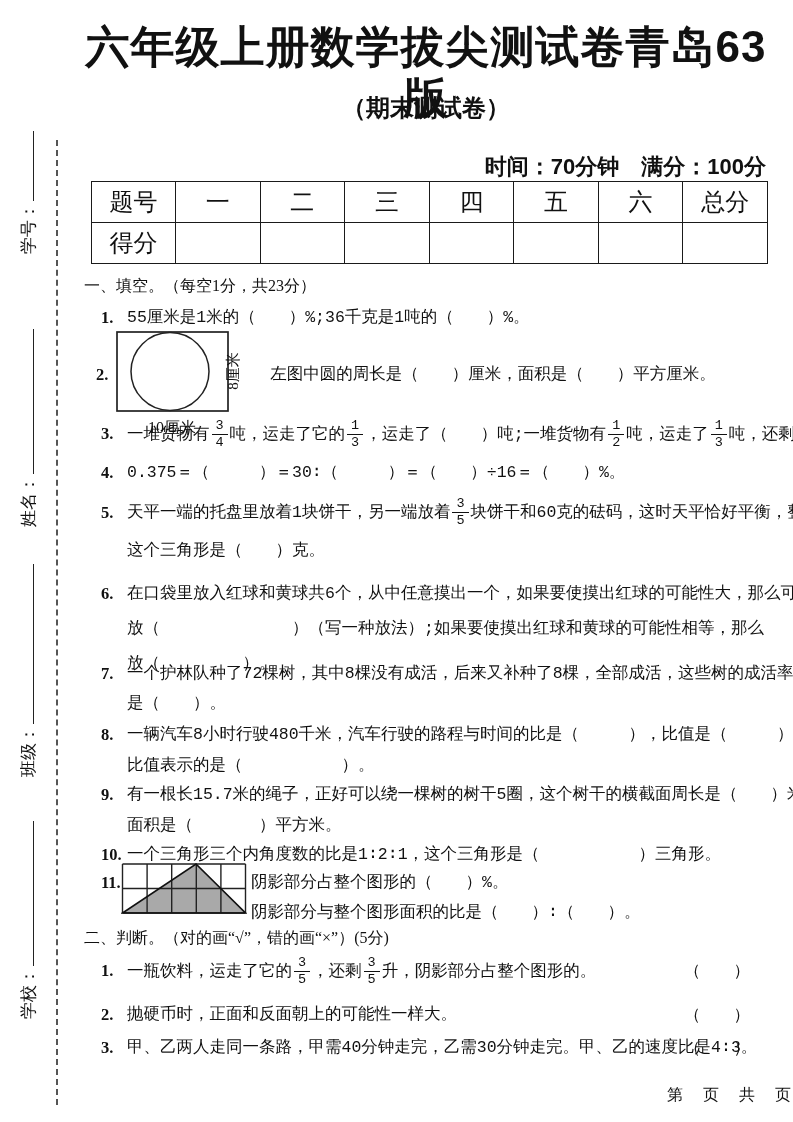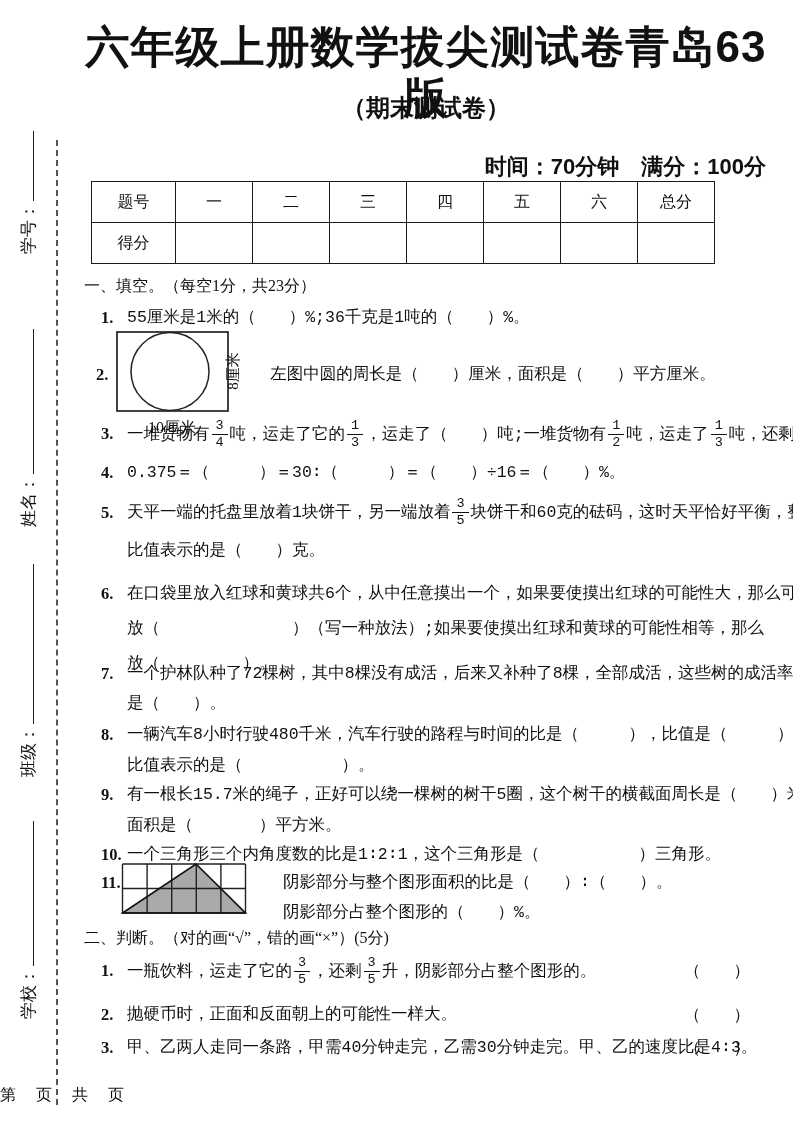--- a/index.html
+++ b/index.html
@@ -16,42 +16,42 @@
   .content{position:absolute;left:84px;top:0;width:684px;height:100%;}
   .title{position:absolute;top:22px;left:0;width:100%;text-align:center;margin:0;
          font-family:"Liberation Sans","DejaVu Sans",sans-serif;font-weight:bold;
          font-size:44px;line-height:1.15;letter-spacing:1px;}
   .subtitle{position:absolute;top:92px;left:0;width:100%;text-align:center;
             font-family:"Liberation Sans","DejaVu Sans",sans-serif;font-weight:bold;font-size:24px;}
   .meta{position:absolute;top:152px;right:2px;font-family:"Liberation Sans","DejaVu Sans",sans-serif;
         font-weight:bold;font-size:22px;}
 
   
-  .score-table{position:absolute;top:181px;left:7px;width:624px;border-collapse:collapse;
-               table-layout:fixed;font-size:16px;}
+  .score-table{position:absolute;top:181px;left:7px;width:677px;border-collapse:collapse;
+               table-layout:fixed;font-size:24px;}
   .score-table td{border:1.7px solid #1a1a1a;height:40px;text-align:center;padding:0;}
   .score-table td.st-corner{width:83px;}
 
   
   .sec-title{position:absolute;left:0;font-size:16px;white-space:nowrap;}
   .q{position:absolute;left:17px;right:18px;display:flex;align-items:flex-start;
      font-size:16.5px;line-height:30px;}
   .qnum{flex:none;min-width:26px;font-weight:bold;}
   .qbody{flex:1;font-family:Liberation Mono, monospace;}
   .qline{white-space:nowrap;}
   .q-ans{position:absolute;right:0;top:0;white-space:nowrap;}
 
   .frac{display:inline-block;vertical-align:-0.55em;text-align:center;line-height:1.05;
         font-size:13.5px;margin:0 2px;}
   .frac .fn{display:block;padding:0 4px 1px;}
   .frac .fd{display:block;border-top:1.3px solid #111;padding:1px 4px 0;}
 
   .fig{position:absolute;}
 
-  .footer{position:absolute;left:0;bottom:16px;width:100%;text-align:left;
+  .footer{position:absolute;left:0;bottom:16px;width:100%;text-align:right;
           font-size:16px;letter-spacing:2px;}
 </style>
 </head>
 <body>
 
 <div class="page">
 
   <div>
     <div class="fold-line"></div>
     <div id="sidebar-fields">
@@ -115,21 +115,21 @@
         <div class="q" style="top: 458px;">
           <span class="qnum">4.</span>
           <div class="qbody">
             <div class="qline"><span>0.375＝（　　　）＝30∶（　　　）＝（　　）÷16＝（　　）%。</span></div>
           </div>
         </div>
         <div class="q" style="top: 494px; line-height: 38px;">
           <span class="qnum">5.</span>
           <div class="qbody">
             <div class="qline"><span>天平一端的托盘里放着1块饼干，另一端放着</span><span class="frac"><span class="fn">3</span><span class="fd">5</span></span><span>块饼干和60克的砝码，这时天平恰好平衡，整</span></div>
-            <div class="qline"><span>比值表示的是（　　）克。</span></div>
+            <div class="qline"><span>这个三角形是（　　）克。</span></div>
           </div>
         </div>
         <div class="q" style="top: 576px; line-height: 35px;">
           <span class="qnum">6.</span>
           <div class="qbody">
             <div class="qline"><span>在口袋里放入红球和黄球共6个，从中任意摸出一个，如果要使摸出红球的可能性大，那么可以</span></div>
             <div class="qline"><span>放（　　　　　　　　）（写一种放法）;如果要使摸出红球和黄球的可能性相等，那么</span></div>
             <div class="qline"><span>放（　　　　　）。</span></div>
           </div>
         </div>
@@ -153,25 +153,25 @@
             <div class="qline"><span>有一根长15.7米的绳子，正好可以绕一棵树的树干5圈，这个树干的横截面周长是（　　）米，</span></div>
             <div class="qline"><span>面积是（　　　　）平方米。</span></div>
           </div>
         </div>
         <div class="q" style="top: 840px;">
           <span class="qnum">10.</span>
           <div class="qbody">
             <div class="qline"><span>一个三角形三个内角度数的比是1∶2∶1，这个三角形是（　　　　　　）三角形。</span></div>
           </div>
         </div>
-        <div class="q" style="top: 868px; line-height: 30px; gap: 32px;">
+        <div class="q" style="top: 868px; line-height: 30px;">
           <span class="qnum">11.</span>
           <div class="qbody" style="margin-left: 124px;">
+            <div class="qline"><span>阴影部分占整个图形的（　　）%。</span></div>
             <div class="qline"><span>阴影部分与整个图形面积的比是（　　）∶（　　）。</span></div>
-            <div class="qline"><span>阴影部分占整个图形的（　　）%。</span></div>
           </div>
         </div>
       </div>
 
     <svg class="fig" style="left:30px;top:329px" width="140" height="112">
       <rect x="3" y="3" width="111" height="79" fill="none" stroke="#222" stroke-width="1.7"></rect>
       <circle cx="56" cy="42.5" r="39" fill="none" stroke="#222" stroke-width="1.5"></circle>
       <text x="124" y="42" transform="rotate(-90 124 42)" text-anchor="middle" font-size="15" fill="#111">8厘米</text>
       <text x="58" y="104" text-anchor="middle" font-size="16" fill="#111">10厘米</text>
     </svg>

